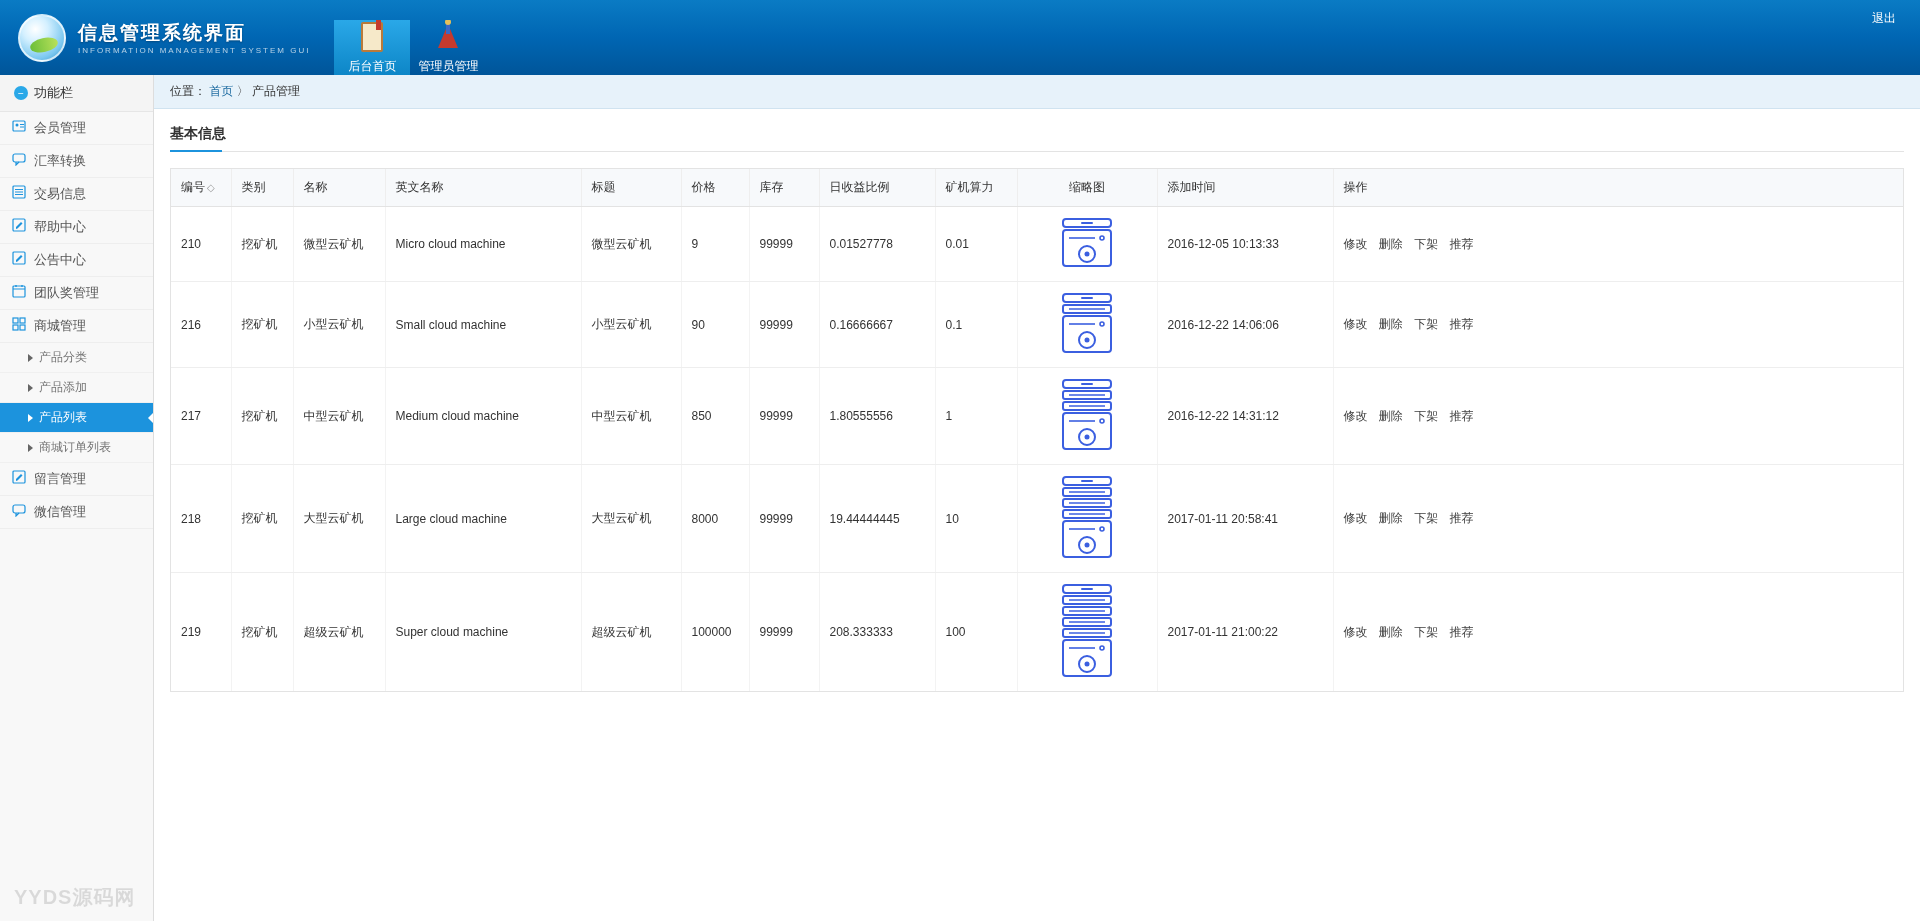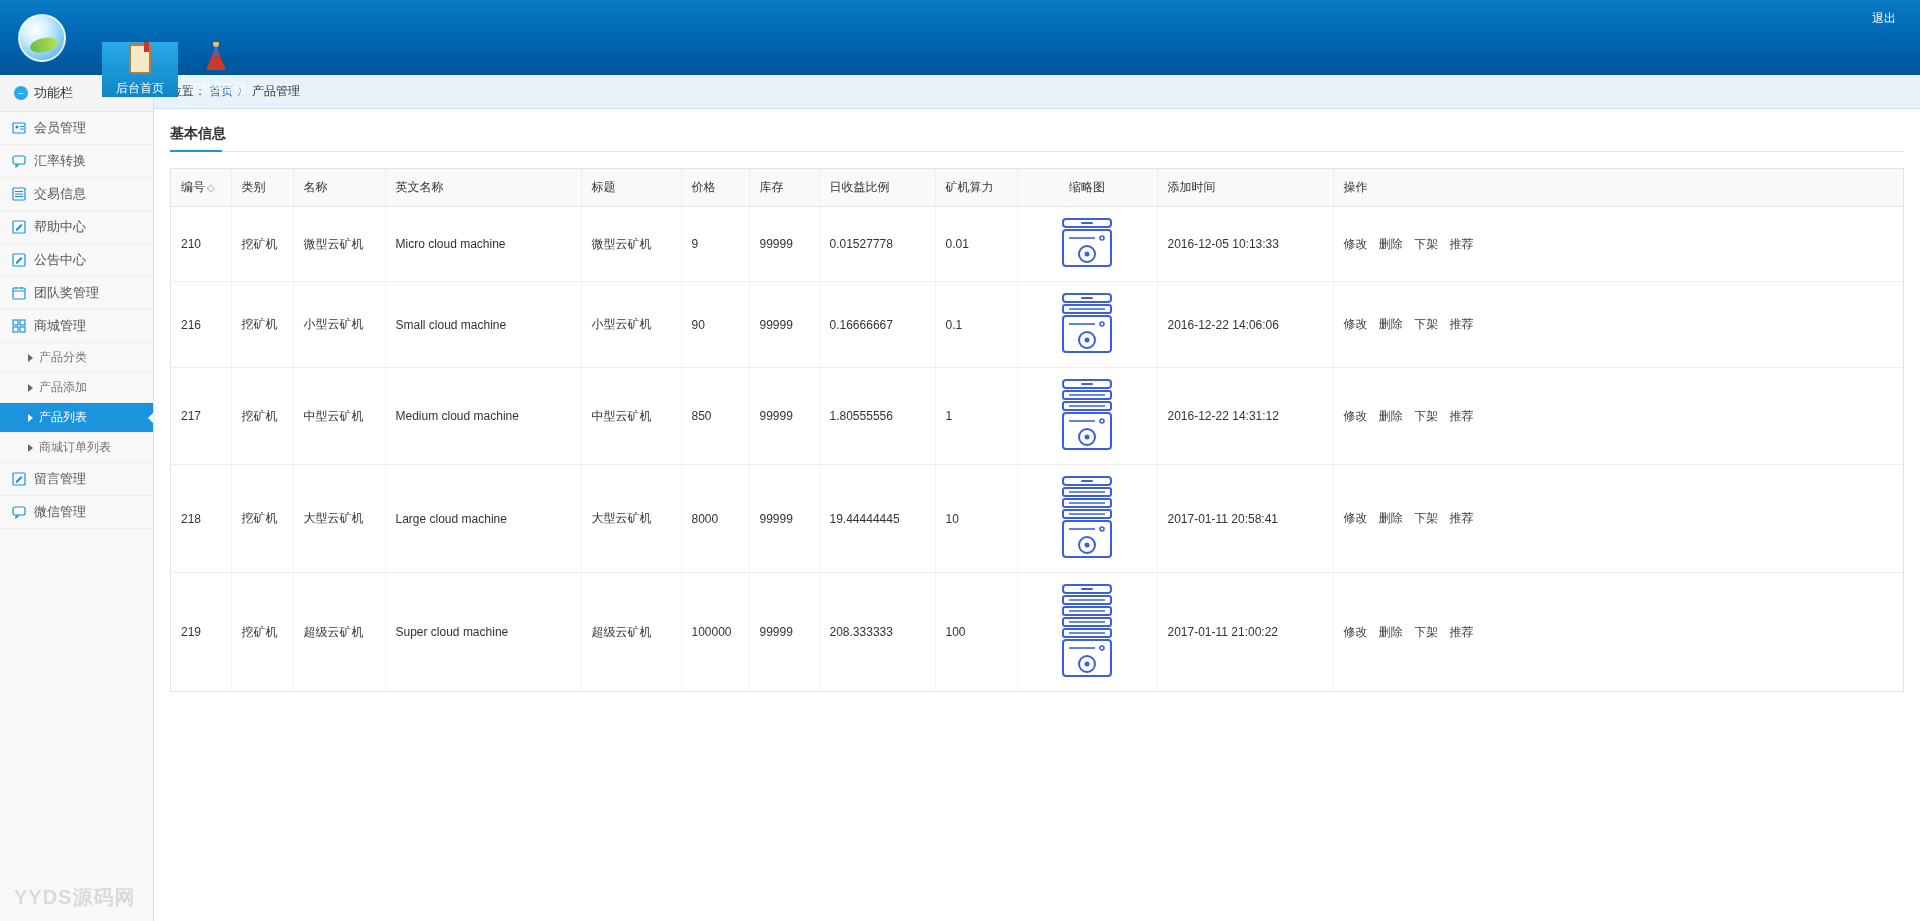--- a/index.html
+++ b/index.html
@@ -6,32 +6,32 @@
 body { font-family: "Microsoft YaHei", Arial, sans-serif; font-size: 12px; color: #333; background: #fff; }
 
 
 .header { height: 75px; background: linear-gradient(to bottom, #0a7bc4 0%, #0066b3 50%, #005599 100%); display: flex; align-items: stretch; position: relative; }
 .logo-area { display: flex; align-items: center; padding: 0 18px; }
 .logo-circle { width: 48px; height: 48px; border-radius: 50%; background: radial-gradient(circle at 35% 30%, #fff 0%, #d4f0ff 30%, #7cc8f0 70%, #2a8fc5 100%); border: 2px solid rgba(255,255,255,0.7); margin-right: 12px; position: relative; overflow: hidden; }
 .logo-circle::after { content: ""; position: absolute; left: 10px; top: 22px; width: 28px; height: 14px; border-radius: 50%; background: linear-gradient(90deg,#6bbf3a,#b8e05a); transform: rotate(-12deg); }
 .logo-text { color: #fff; }
 .logo-text .title { font-size: 19px; font-weight: bold; letter-spacing: 2px; text-shadow: 0 1px 2px rgba(0,0,0,.3); }
 .logo-text .sub { font-size: 8px; letter-spacing: 2px; opacity: .7; }
-.top-nav { display: flex; align-items: flex-start; margin-left: 6px; margin-top: 42px; }
+.top-nav { display: flex; align-items: flex-end; margin-left: 6px; margin-top: 42px; }
 .top-nav-item { width: 76px; display: flex; flex-direction: column; align-items: center; justify-content: center; color: #fff; font-size: 12px; cursor: pointer; }
 .top-nav-item.active { background: linear-gradient(to bottom,#2aa8e8,#0d86c7); }
 .top-nav-item .icon { width: 34px; height: 34px; margin-bottom: 4px; display: flex; align-items: center; justify-content: center; }
 .logout { position: absolute; right: 24px; top: 10px; color: #fff; font-size: 12px; cursor: pointer; }
 
 
 .layout { display: flex; height: calc(921px - 75px); }
 .sidebar { width: 154px; background: #f8f8f8; border-right: 1px solid #ddd; overflow-y: auto; }
 .side-title { background: #f4f4f4; padding: 9px 14px; font-size: 13px; border-bottom: 1px solid #e6e6e6; display: flex; align-items: center; gap: 6px; }
 .side-title .dot { width: 14px; height: 14px; border-radius: 50%; background: #2aa8e8; display: inline-flex; align-items: center; justify-content: center; color: #fff; font-size: 10px; }
-.side-item { padding: 7px 12px; border-bottom: 1px solid #eee; display: flex; align-items: center; gap: 8px; cursor: pointer; color: #555; font-size: 13px; }
+.side-item { padding: 7px 12px; border-bottom: 1px solid #eee; display: flex; gap: 8px; cursor: pointer; color: #555; font-size: 13px; }
 .side-item .sicon { width: 14px; height: 14px; display: inline-block; }
 .side-sub { padding: 6px 12px 6px 28px; border-bottom: 1px solid #f0f0f0; cursor: pointer; color: #737373; font-size: 12px; display: flex; align-items: center; gap: 6px; }
 .side-sub .tri { width: 0; height: 0; border-top: 4px solid transparent; border-bottom: 4px solid transparent; border-left: 5px solid #666; }
 .side-sub.active { background: #1c93dd; color: #fff; position: relative; }
 .side-sub.active .tri { border-left-color: #fff; }
 .side-sub.active::after { content: ""; position: absolute; right: -1px; top: 50%; margin-top: -6px; border-top: 6px solid transparent; border-bottom: 6px solid transparent; border-right: 6px solid #fff; }
 
 .main { flex: 1; background: #fff; overflow: auto; }
 .breadcrumb { background: #e7f2fa; padding: 8px 16px; font-size: 12px; color: #333; border-bottom: 1px solid #d0e3f0; }
 .breadcrumb a { color: #1c6aa0; text-decoration: none; cursor: pointer; }
@@ -55,20 +55,24 @@
 .watermark { position: fixed; left: 14px; bottom: 10px; color: rgba(0,0,0,.12); font-size: 20px; font-weight: bold; letter-spacing: 1px; pointer-events: none; }
 
 .sicon svg { width: 14px; height: 14px; display: block; }
 </style>
 </head>
 <body>
 
 <div class="header">
   <div class="logo-area">
     <div class="logo-circle"></div>
+    <div class="logo-text">
+      <div class="title">信息管理系统界面</div>
+      <div class="sub">INFORMATION MANAGEMENT SYSTEM GUI</div>
+    </div>
   </div>
   <div class="top-nav" id="top-nav">
       <div class="top-nav-item active">
         <div class="icon">
           <svg width="30" height="34" viewBox="0 0 30 34">
             <rect x="4" y="2" width="22" height="30" rx="2" fill="#b97a3a"></rect>
             <rect x="6" y="4" width="18" height="26" fill="#f6e9c9"></rect>
             <rect x="19" y="0" width="5" height="10" fill="#c63a2e"></rect>
           </svg>
         </div>

